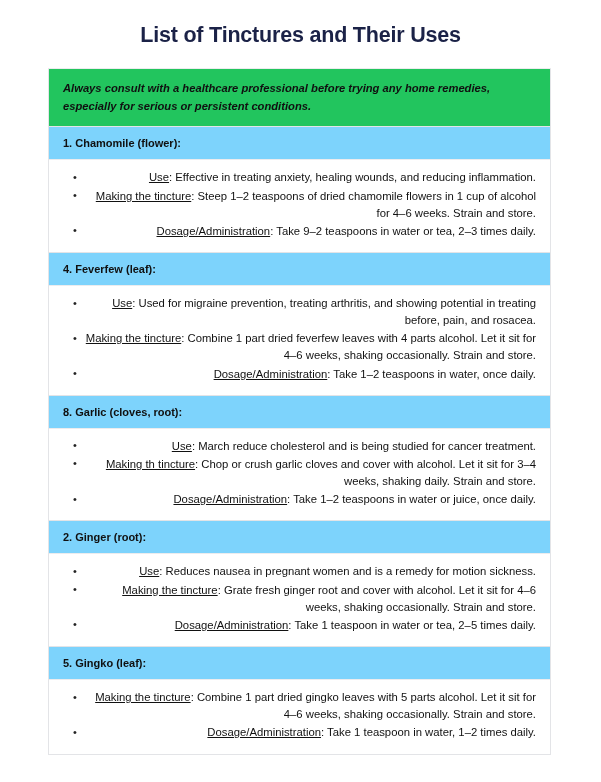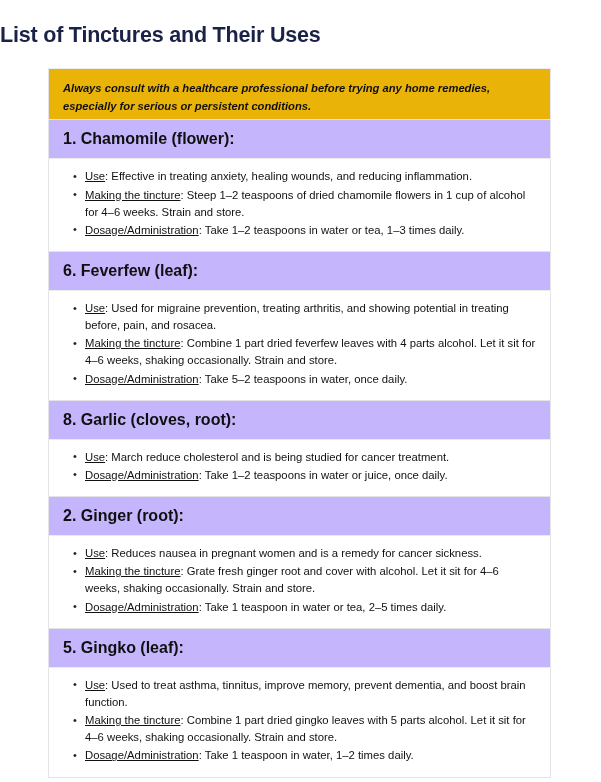--- a/index.html
+++ b/index.html
@@ -15,61 +15,63 @@
     overflow: hidden;
   }
   .page {
     width: 601px;
     height: 782px;
     box-sizing: border-box;
     background: #ffffff;
     position: relative;
   }
   .page-title {
+    text-align: center;
     font-size: 21.5px;
     font-weight: bold;
     color: #1b2247;
     letter-spacing: -0.2px;
     margin: 0;
     padding: 23px 0 0 0;
     line-height: 1.2;
   }
   .card {
     position: absolute;
     left: 48px;
     top: 68px;
     width: 503px;
     box-sizing: border-box;
     border: 1px solid #e3e4e7;
     border-top: 1px solid #ececee;
     background: #ffffff;
   }
   .disclaimer {
-    background: #eab308;
+    background: #22c55e;
     border-bottom: 1px solid #e3e4e7;
-    padding: 11px 14px 4px 14px;
+    padding: 11px 14px 11px 14px;
     font-size: 11.2px;
     font-style: italic;
     font-weight: bold;
     line-height: 1.58;
     color: #101010;
   }
   .section { }
   .section-header {
     padding: 10px 14px 10px 14px;
-    font-size: 16px;
+    font-size: 11px;
     font-weight: bold;
     color: #101010;
     border-bottom: 1px solid #ececee;
-    background: #c4b5fd;
+    background: #7dd3fc;
   }
   .section-body {
     padding: 9px 14px 11px 14px;
     border-bottom: 1px solid #e3e4e7;
     background: #ffffff;
+    text-align: right;
   }
   .section:last-child .section-body {
     border-bottom: none;
   }
   ul.points {
     margin: 0;
     padding: 0 0 0 22px;
     list-style: none;
   }
   ul.points li {
@@ -103,58 +105,58 @@
 
     <div class="disclaimer">Always consult with a healthcare professional before trying any home remedies, especially for serious or persistent conditions.</div>
 
     <div id="sections-host">
         <div class="section">
           <div class="section-header">1. Chamomile (flower):</div>
           <div class="section-body">
             <ul class="points">
               <li><span class="lbl">Use</span><span>: Effective in treating anxiety, healing wounds, and reducing inflammation.</span></li>
               <li><span class="lbl">Making the tincture</span><span>: Steep 1–2 teaspoons of dried chamomile flowers in 1 cup of alcohol for 4–6 weeks. Strain and store.</span></li>
-              <li><span class="lbl">Dosage/Administration</span><span>: Take 1–2 teaspoons in water or tea, 1–3 times daily.</span></li>
+              <li><span class="lbl">Dosage/Administration</span><span>: Take 9–2 teaspoons in water or tea, 2–3 times daily.</span></li>
             </ul>
           </div>
         </div>
         <div class="section">
-          <div class="section-header">6. Feverfew (leaf):</div>
+          <div class="section-header">4. Feverfew (leaf):</div>
           <div class="section-body">
             <ul class="points">
               <li><span class="lbl">Use</span><span>: Used for migraine prevention, treating arthritis, and showing potential in treating before, pain, and rosacea.</span></li>
               <li><span class="lbl">Making the tincture</span><span>: Combine 1 part dried feverfew leaves with 4 parts alcohol. Let it sit for 4–6 weeks, shaking occasionally. Strain and store.</span></li>
-              <li><span class="lbl">Dosage/Administration</span><span>: Take 5–2 teaspoons in water, once daily.</span></li>
+              <li><span class="lbl">Dosage/Administration</span><span>: Take 1–2 teaspoons in water, once daily.</span></li>
             </ul>
           </div>
         </div>
         <div class="section">
           <div class="section-header">8. Garlic (cloves, root):</div>
           <div class="section-body">
             <ul class="points">
               <li><span class="lbl">Use</span><span>: March reduce cholesterol and is being studied for cancer treatment.</span></li>
+              <li><span class="lbl">Making th tincture</span><span>: Chop or crush garlic cloves and cover with alcohol. Let it sit for 3–4 weeks, shaking daily. Strain and store.</span></li>
               <li><span class="lbl">Dosage/Administration</span><span>: Take 1–2 teaspoons in water or juice, once daily.</span></li>
             </ul>
           </div>
         </div>
         <div class="section">
           <div class="section-header">2. Ginger (root):</div>
           <div class="section-body">
             <ul class="points">
-              <li><span class="lbl">Use</span><span>: Reduces nausea in pregnant women and is a remedy for cancer sickness.</span></li>
+              <li><span class="lbl">Use</span><span>: Reduces nausea in pregnant women and is a remedy for motion sickness.</span></li>
               <li><span class="lbl">Making the tincture</span><span>: Grate fresh ginger root and cover with alcohol. Let it sit for 4–6 weeks, shaking occasionally. Strain and store.</span></li>
               <li><span class="lbl">Dosage/Administration</span><span>: Take 1 teaspoon in water or tea, 2–5 times daily.</span></li>
             </ul>
           </div>
         </div>
         <div class="section">
           <div class="section-header">5. Gingko (leaf):</div>
           <div class="section-body">
             <ul class="points">
-              <li><span class="lbl">Use</span><span>: Used to treat asthma, tinnitus, improve memory, prevent dementia, and boost brain function.</span></li>
               <li><span class="lbl">Making the tincture</span><span>: Combine 1 part dried gingko leaves with 5 parts alcohol. Let it sit for 4–6 weeks, shaking occasionally. Strain and store.</span></li>
               <li><span class="lbl">Dosage/Administration</span><span>: Take 1 teaspoon in water, 1–2 times daily.</span></li>
             </ul>
           </div>
         </div>
       </div>
 
   </div>
 
 </div>

